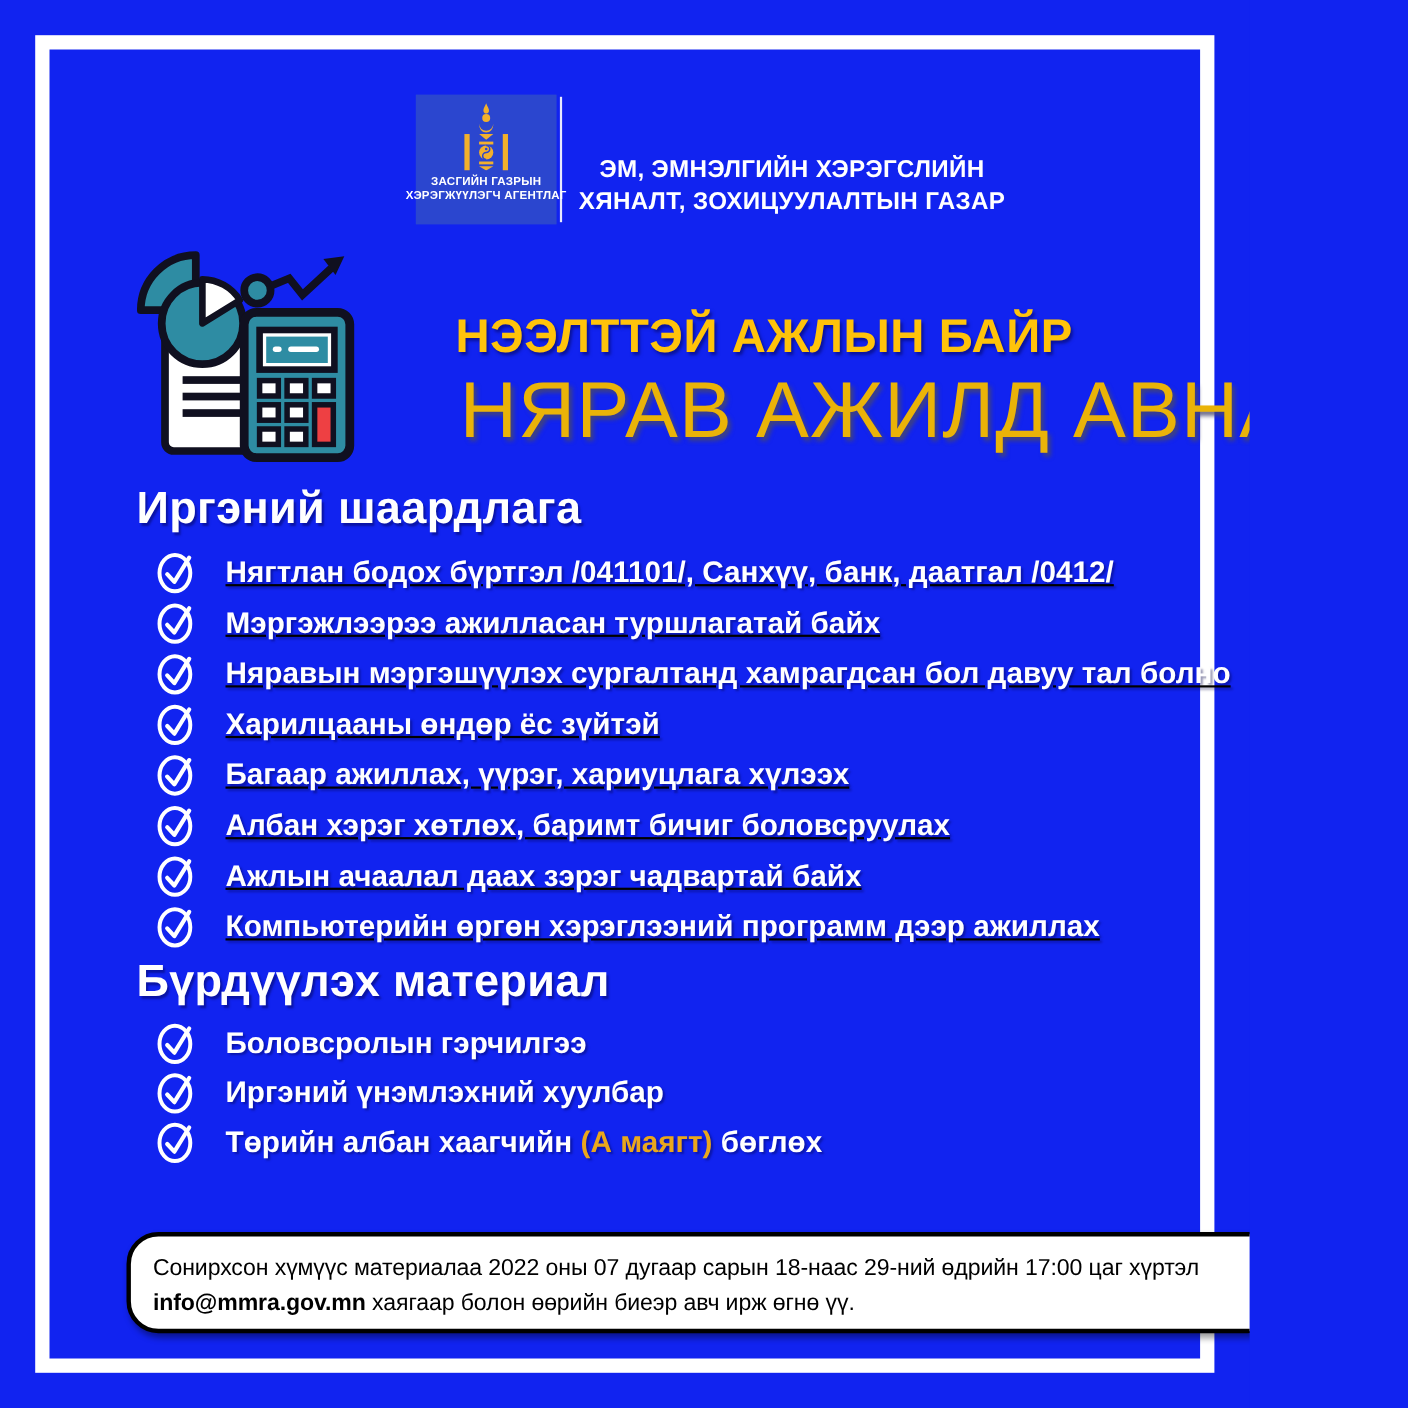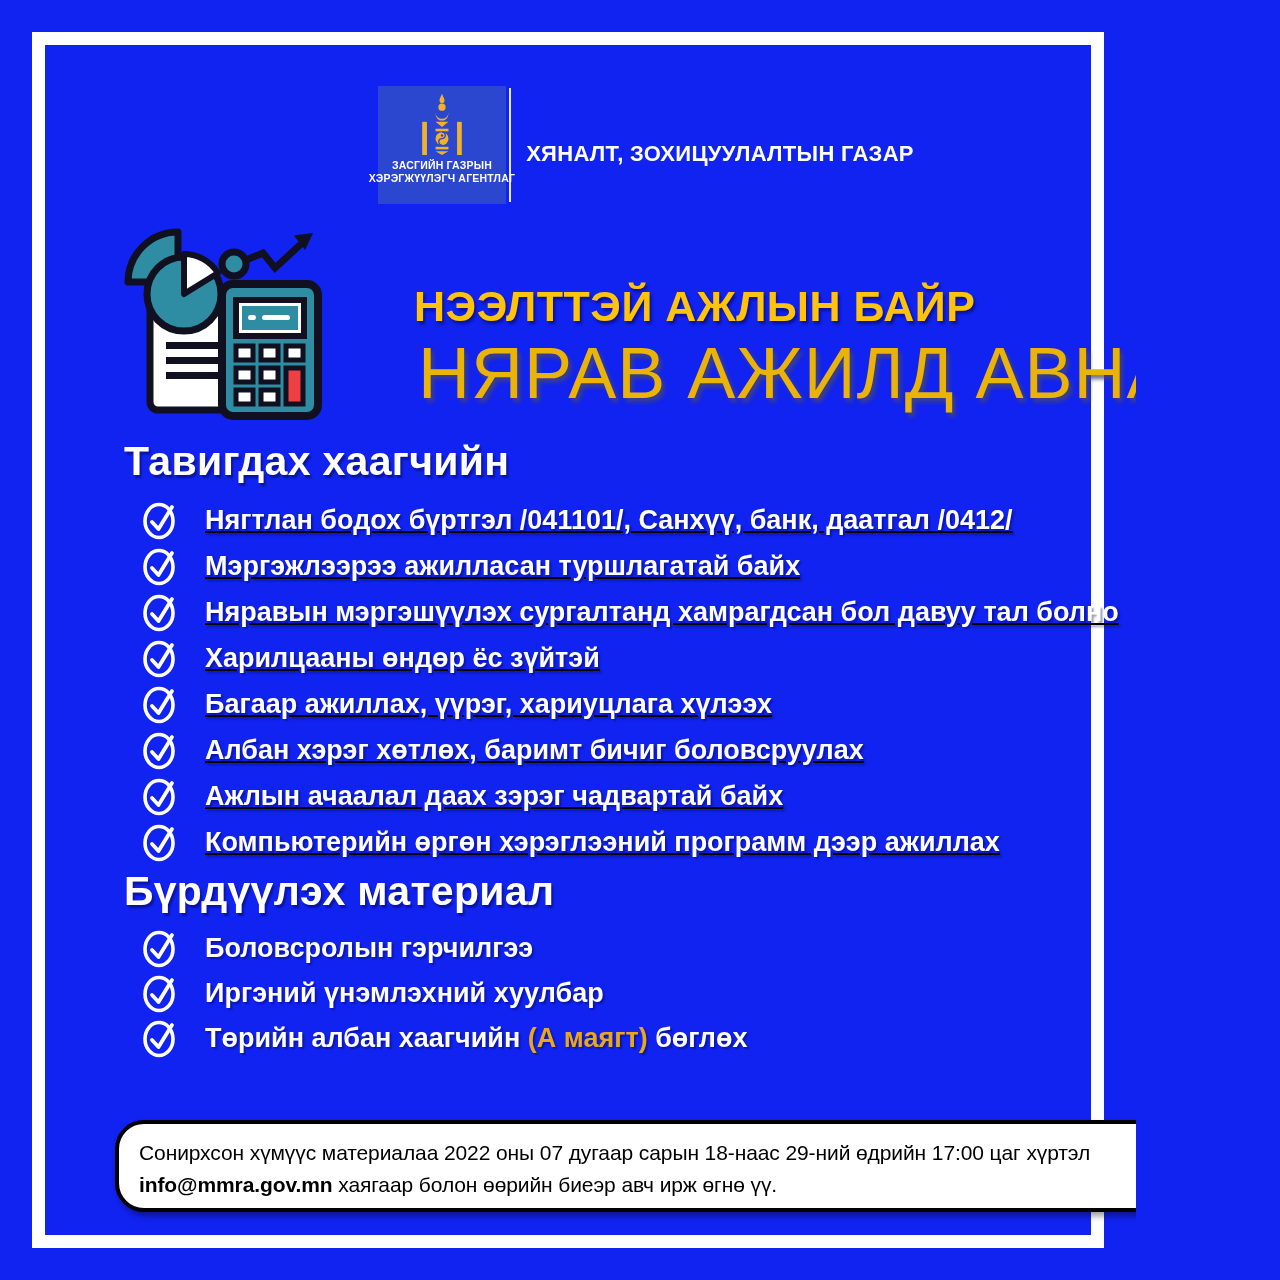--- a/index.html
+++ b/index.html
@@ -71,20 +71,21 @@
       <circle cx="30" cy="49.3" r="1.4" fill="#2b46cf"></circle>
       <circle cx="30" cy="56.7" r="1.4" fill="#f2b02c"></circle>
     </svg>
     <div class="agency-label">
       <div>ЗАСГИЙН ГАЗРЫН</div>
       <div>ХЭРЭГЖҮҮЛЭГЧ АГЕНТЛАГ</div>
     </div>
   </div>
   <div class="logo-divider"></div>
   <div class="org-name">
+    <div>ЭМ, ЭМНЭЛГИЙН ХЭРЭГСЛИЙН</div>
     <div>ХЯНАЛТ, ЗОХИЦУУЛАЛТЫН ГАЗАР</div>
   </div>
 
   <svg class="hero-icon" width="210" height="204" viewBox="0 0 210 204">
     <path d="M14 58 A50 50 0 0 1 64 8 L64 58 Z" fill="#2e8ca3" stroke="#101020" stroke-width="7" stroke-linejoin="round"></path>
     <circle cx="120" cy="40" r="12" fill="#2e8ca3" stroke="#101020" stroke-width="7"></circle>
     <path d="M132 36 L149 29 L161 44 L187 20" fill="none" stroke="#101020" stroke-width="7"></path>
     <polygon points="199,9 180,11.5 191,26" fill="#101020"></polygon>
     <rect x="36" y="64" width="104" height="122" rx="8" fill="#ffffff" stroke="#101020" stroke-width="7"></rect>
     <rect x="52" y="118" width="56" height="7" fill="#101020"></rect>
@@ -105,21 +106,21 @@
       <rect x="147" y="144" width="17" height="14"></rect>
       <rect x="122" y="166" width="17" height="14"></rect>
       <rect x="147" y="166" width="17" height="14"></rect>
     </g>
     <rect x="172" y="144" width="17" height="36" fill="#ee4043" stroke="#101020" stroke-width="5"></rect>
   </svg>
 
   <div class="kicker">НЭЭЛТТЭЙ АЖЛЫН БАЙР</div>
   <div class="title">НЯРАВ АЖИЛД АВНА</div>
 
-  <div class="section-heading req-heading">Тавигдах хаагчийн</div>
+  <div class="section-heading req-heading">Иргэний шаардлага</div>
   <div class="check-list req-list">
     <div class="row">
       <svg class="check" width="36" height="40" viewBox="0 0 36 40">
           <ellipse cx="17" cy="21" rx="14" ry="16.5" fill="none" stroke="#ffffff" stroke-width="3.6"></ellipse>
           <path d="M10 22 L16.5 29 L30 7" fill="none" stroke="#ffffff" stroke-width="3.8" stroke-linecap="round" stroke-linejoin="round"></path>
         </svg>
       <span class="label">Нягтлан бодох бүртгэл /041101/, Санхүү, банк, даатгал /0412/</span>
     </div>
     <div class="row">
       <svg class="check" width="36" height="40" viewBox="0 0 36 40">

